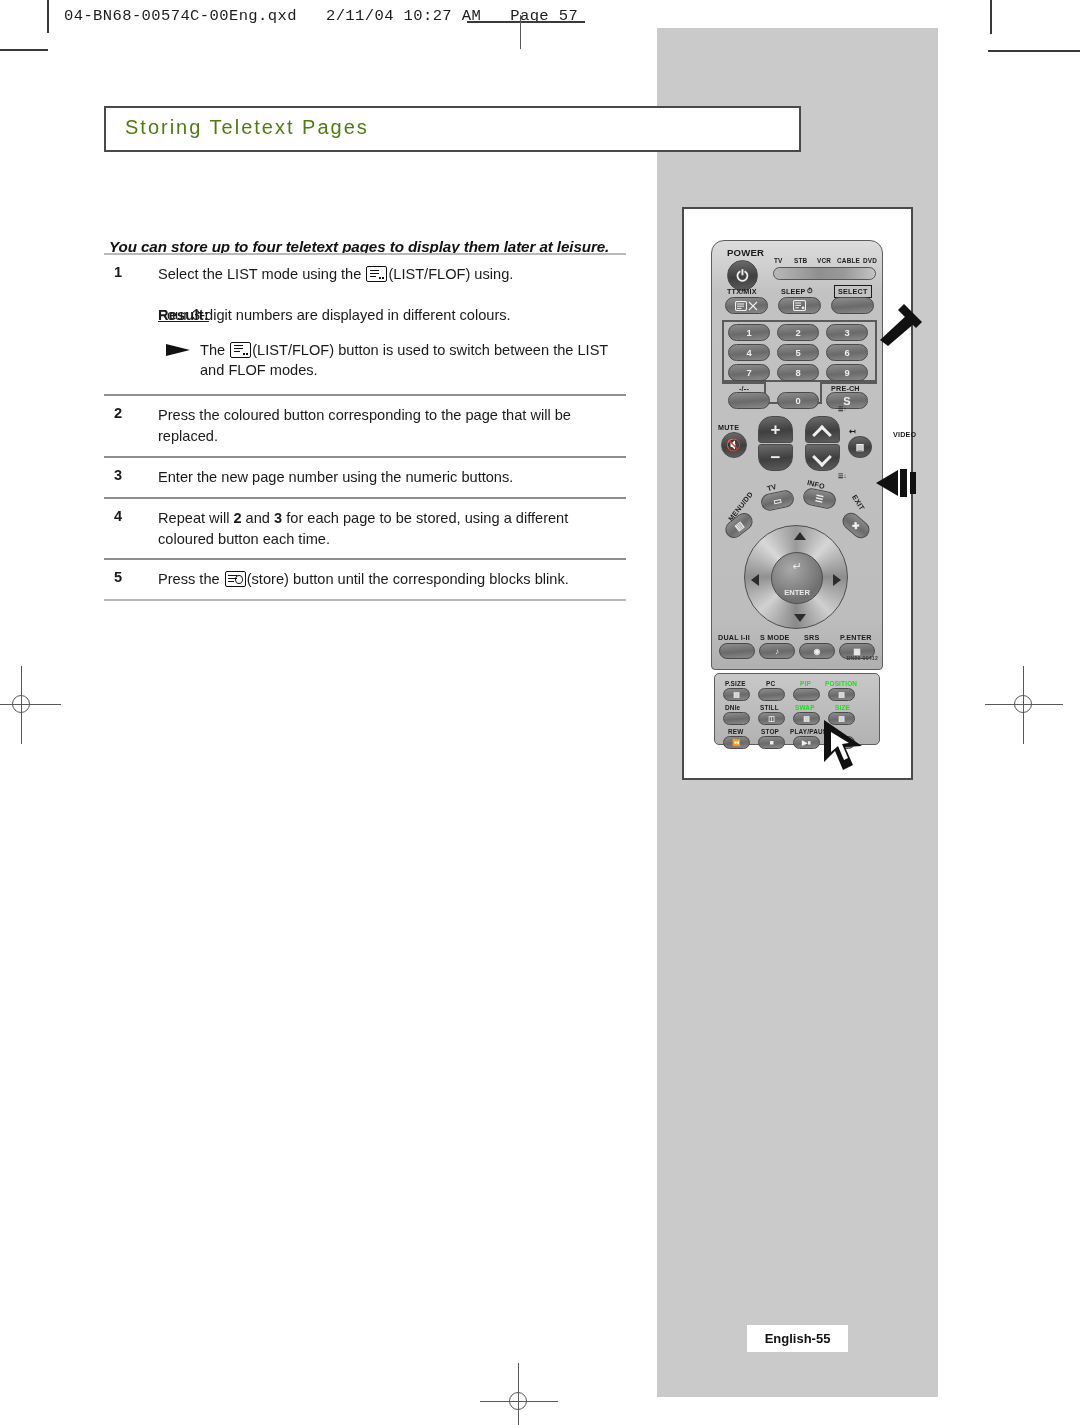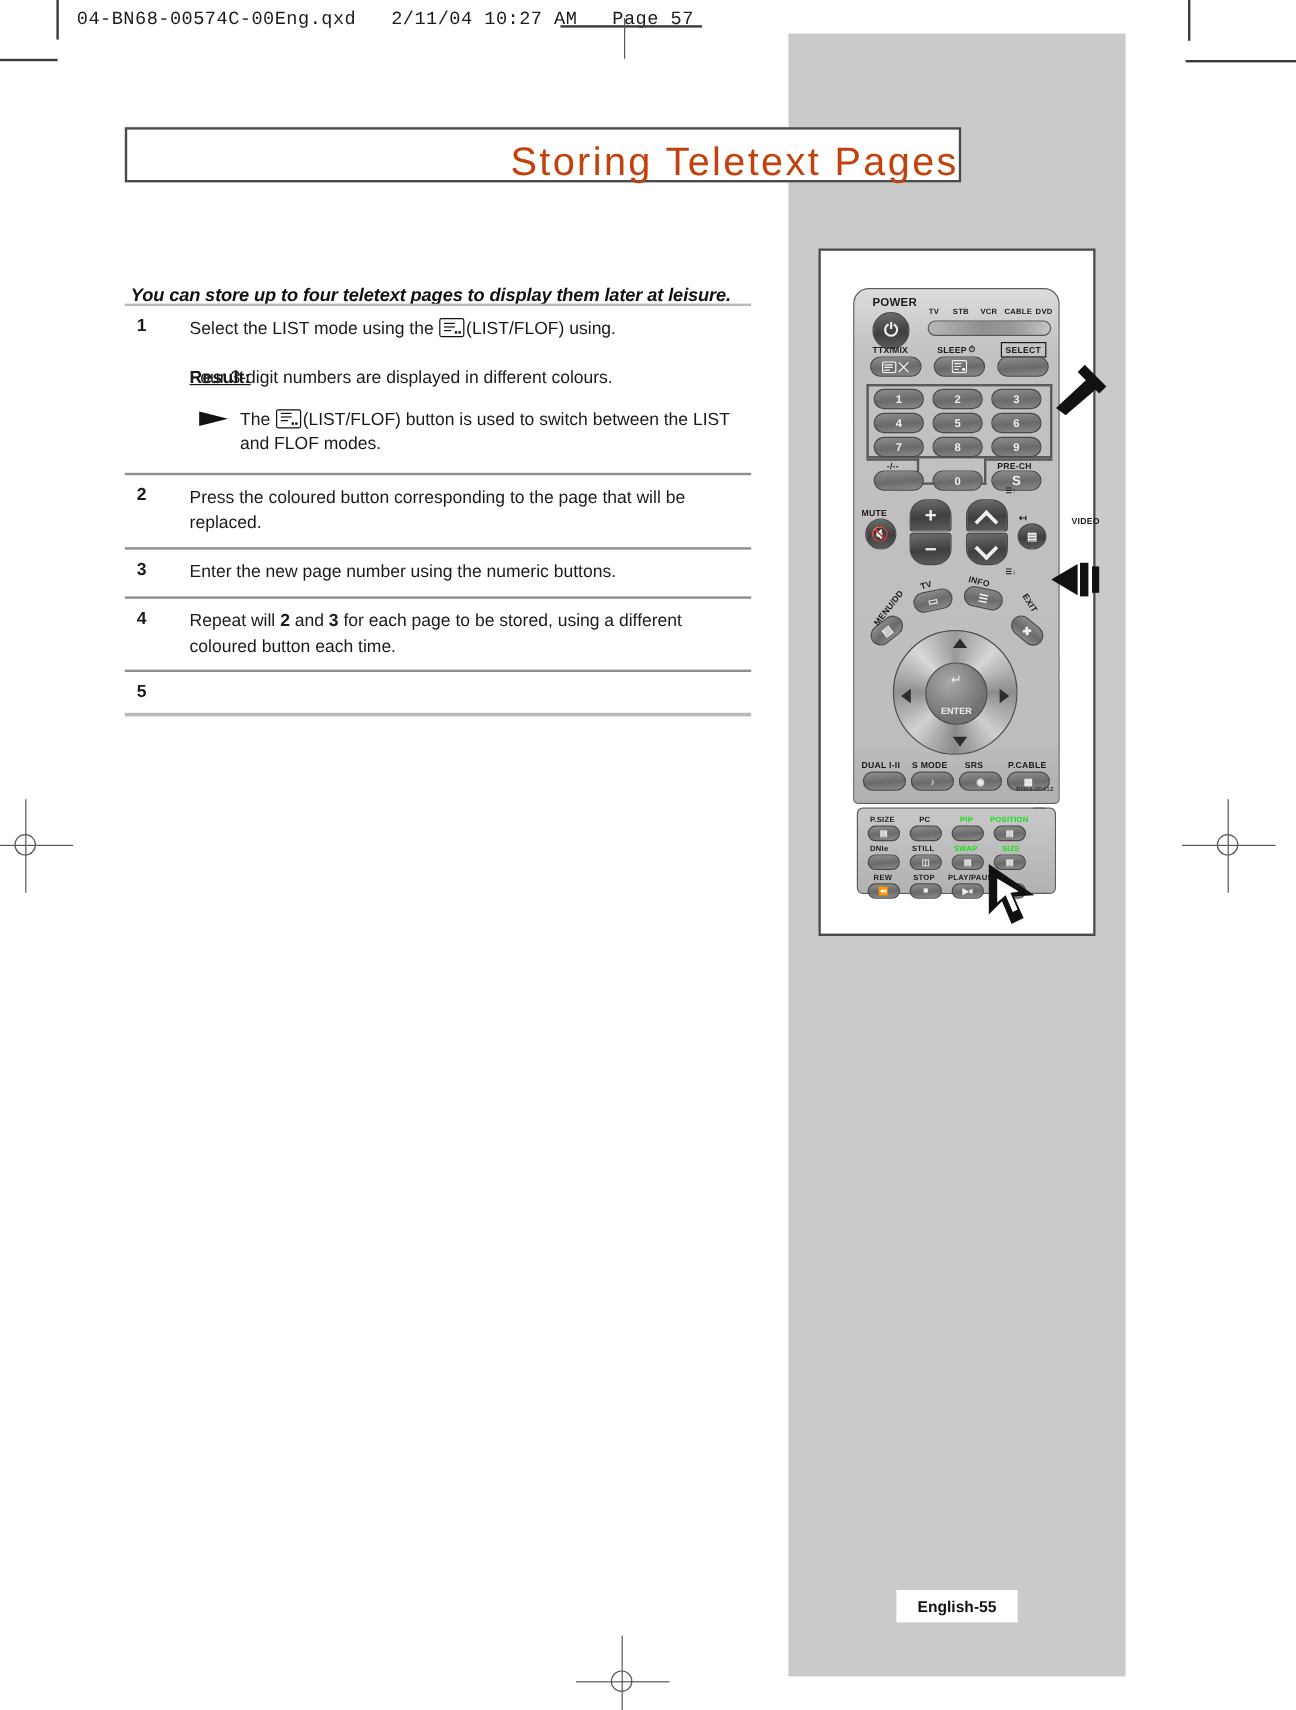--- a/index.html
+++ b/index.html
@@ -21,22 +21,22 @@
   .hdr-corner{position:absolute;left:0;top:49px;width:48px;height:1.6px;background:#3a3a3a;}
   .hdr-corner2{position:absolute;left:990px;top:0;width:1.6px;height:34px;background:#3a3a3a;}
   .hdr-corner3{position:absolute;left:988px;top:50px;width:92px;height:1.6px;background:#3a3a3a;}
 
   
   .grey-panel{position:absolute;left:657px;top:28px;width:281px;height:1369px;background:#cacaca;}
 
   
   .title-box{position:absolute;left:104px;top:106px;width:697px;height:46px;
              background:#ffffff;border:2.4px solid #4a4a4a;box-sizing:border-box;}
-  .title-box span{display:block;padding:8px 0 0 19px;font-size:33px;letter-spacing:2.0px;
-                  font-weight:400;color:#c2410c;text-align:right;}
+  .title-box span{display:block;padding:8px 0 0 19px;font-size:20px;letter-spacing:2.0px;
+                  font-weight:400;color:#4d7c0f;}
 
   
   .intro{position:absolute;left:109px;top:206px;width:745px;font-size:15.2px;
          font-style:italic;font-weight:bold;color:#111;letter-spacing:-.1px;margin-top:32px;}
 
   
   .steps{position:absolute;left:104px;top:253px;width:522px;}
   .hr{height:2.2px;background:#b9b9b9;width:100%;}
   .hr.dark{background:#8e8e8e;}
   .step{display:flex;padding:9px 0 9px 0;}
@@ -204,20 +204,21 @@
 
   <div class="step">
     <div class="num">4</div>
     <div class="body"><span>Repeat will </span><b class="inline">2</b><span> and </span><b class="inline">3</b><span> for each page to be stored, using a different coloured button each time.</span></div>
   </div>
 
   <div class="hr dark"></div>
 
   <div class="step">
     <div class="num">5</div>
+    <div class="body"><span>Press the </span><span class="gly"><i class="l1"></i><i class="l2"></i><i class="l3"></i><span class="zero"></span></span><span>(store) button until the corresponding blocks blink.</span></div>
   </div>
 
   <div class="hr"></div>
 </div>
 
 <div class="fig-box"></div>
 
 <div class="remote">
   <div class="body-top"></div>
   <div class="bot-side"></div>
@@ -321,21 +322,21 @@
       <span class="et">ENTER</span>
     </div>
   </div>
 
   <div class="lbl md" style="left:7px;top:393px;">DUAL I-II</div>
   <div class="btn oval" style="left:8px;top:403px;width:36px;height:16px;"></div>
   <div class="lbl md" style="left:49px;top:393px;">S MODE</div>
   <div class="btn oval" style="left:48px;top:403px;width:36px;height:16px;font-size:8px;">♪</div>
   <div class="lbl md" style="left:93px;top:393px;">SRS</div>
   <div class="btn oval" style="left:88px;top:403px;width:36px;height:16px;font-size:8px;">◉</div>
-  <div class="lbl md" style="left:129px;top:393px;">P.CABLE</div>
+  <div class="lbl md" style="left:129px;top:393px;">P.ENTER</div>
   <div class="btn oval" style="left:128px;top:403px;width:36px;height:16px;font-size:8px;">▦</div>
 
   <div class="model">BN59-00412</div>
 
   <div class="lbl" style="left:14px;top:440px;">P.SIZE</div>
   <div class="btn oval" style="left:12px;top:448px;width:27px;height:13px;font-size:7px;">▤</div>
   <div class="lbl" style="left:55px;top:440px;">PC</div>
   <div class="btn oval" style="left:47px;top:448px;width:27px;height:13px;"></div>
   <div class="lbl grn" style="left:89px;top:440px;">PIP</div>
   <div class="btn oval" style="left:82px;top:448px;width:27px;height:13px;"></div>

